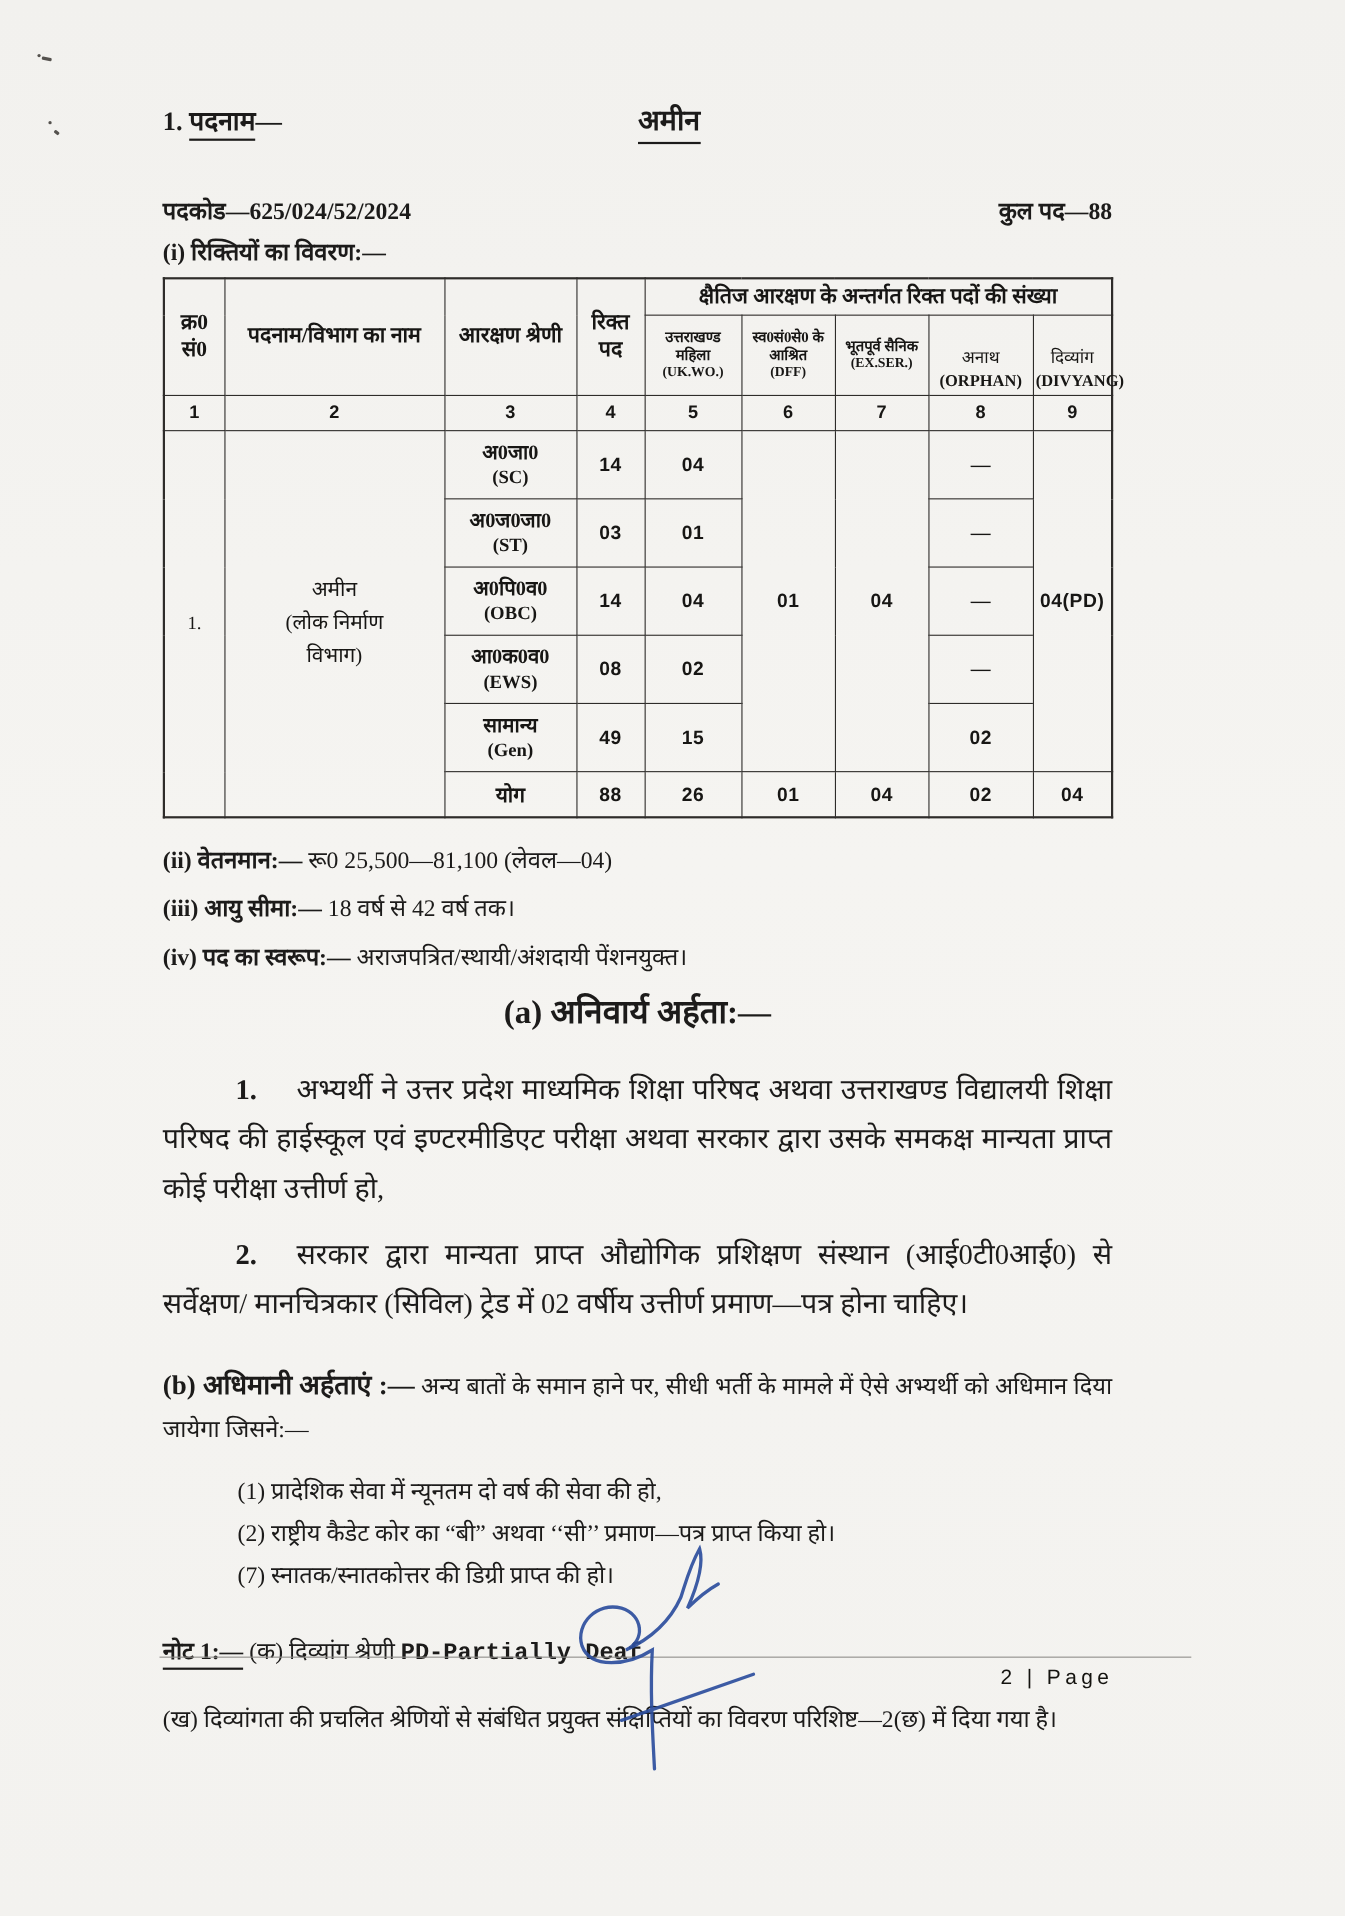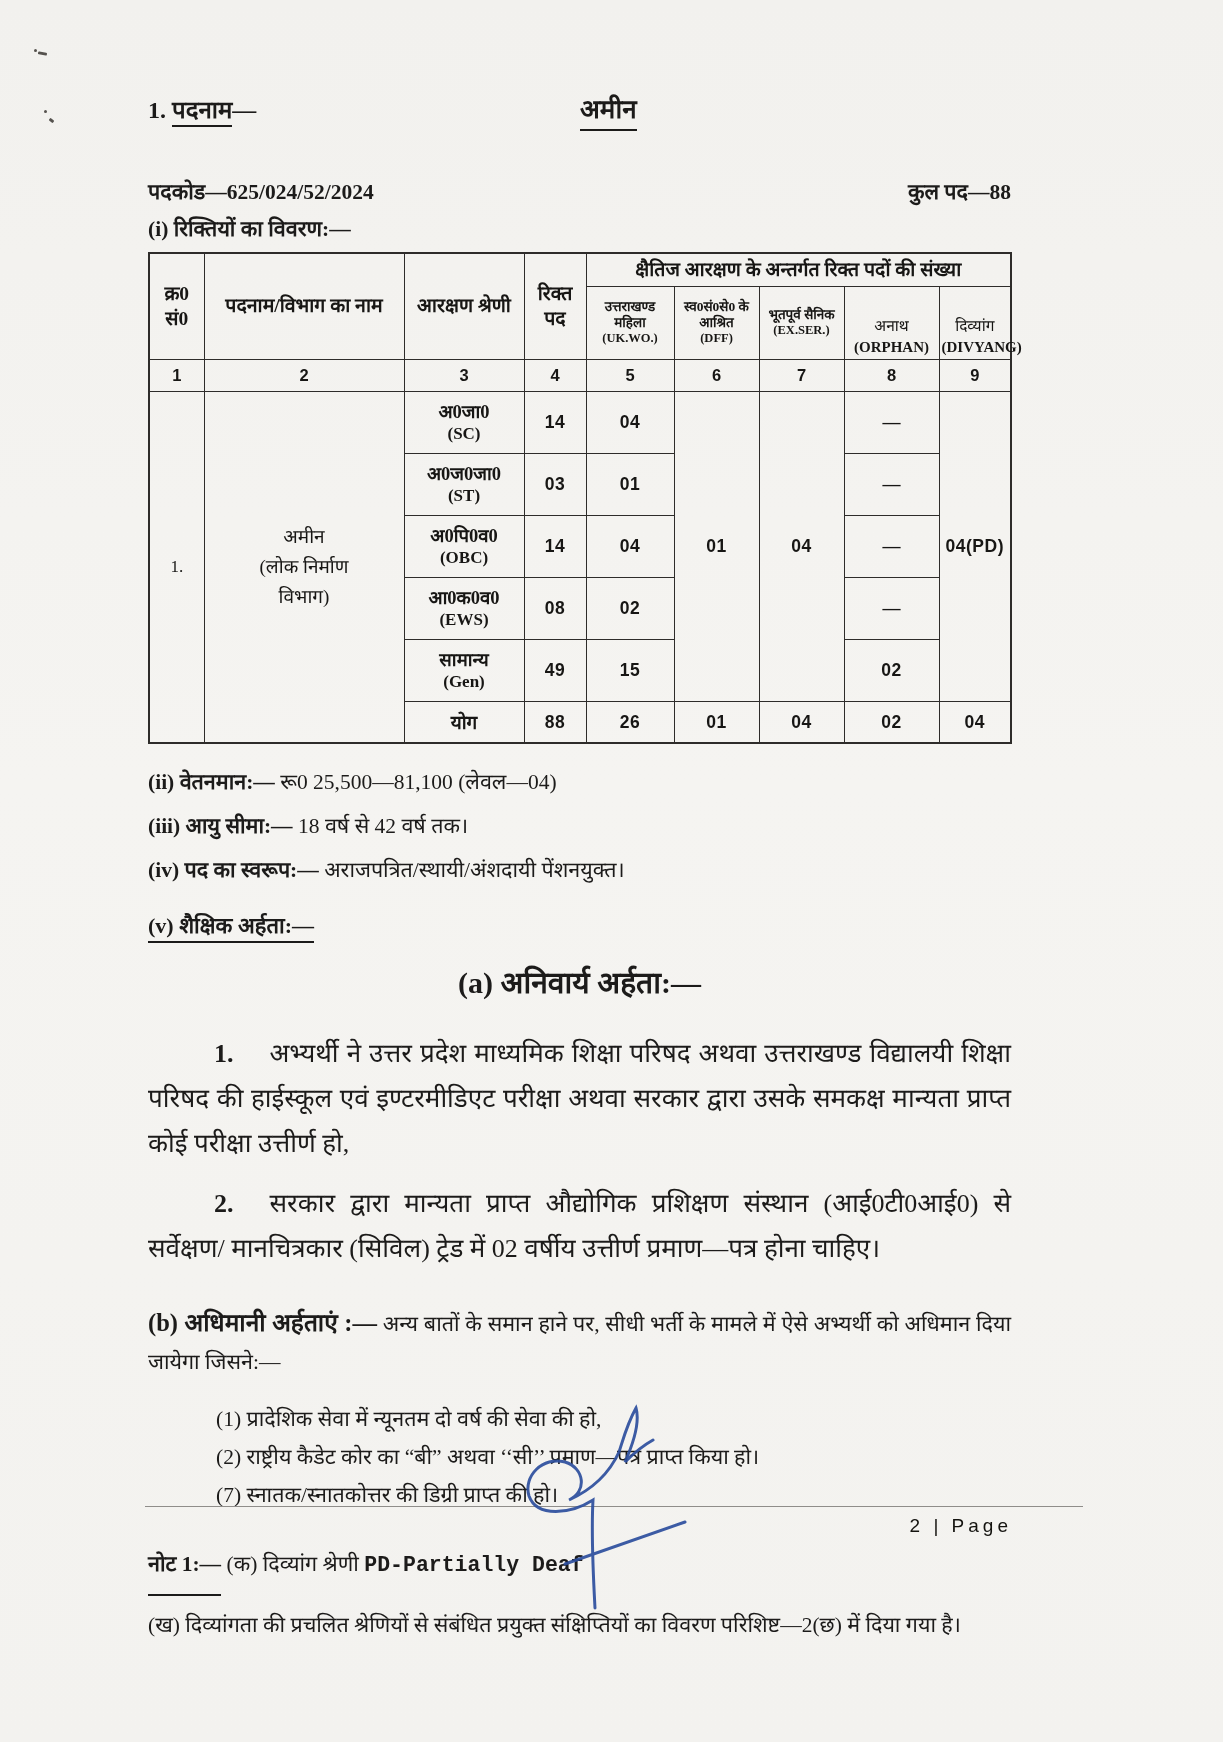--- a/index.html
+++ b/index.html
@@ -66,21 +66,21 @@
   .edu-head{margin-top:26px;font-size:22px;font-weight:700;}
   .edu-head .u2{border-bottom:2.2px solid #1c1b1a;padding-bottom:3px;}
   .ess-head{margin-top:3px;font-size:30px;font-weight:700;text-align:center;}
   .numpara{margin:16px 0 10px 0;font-size:26px;line-height:1.72;text-align:justify;text-indent:66px;}
   .pnum{font-weight:700;margin-right:36px;}
   .pref{margin-top:30px;font-size:21.5px;line-height:1.72;text-align:justify;}
   .pref .b-lbl{font-size:24.5px;font-weight:700;}
   .plist{list-style:none;margin:22px 0 0 0;padding:0 0 0 68px;font-size:21.5px;}
   .plist li{margin:9px 0;}
   .note1{margin-top:40px;font-size:21.5px;}
-  .note1 .nlbl{font-weight:700;border-bottom:2.2px solid #1c1b1a;padding-bottom:18px;}
+  .note1 .nlbl{font-weight:700;border-bottom:2.2px solid #1c1b1a;padding-bottom:3px;}
   .note1 .nen{font-family:Liberation Mono, monospace;font-weight:700;}
   .note2{margin-top:30px;font-size:21.5px;line-height:1.75;text-align:justify;}
 
   
   .footer-line{position:absolute;left:145px;width:938px;top:1506px;border-top:1.8px solid #8f8d8a;}
   .page-num{
     position:absolute;top:1515px;left:800px;width:212px;text-align:right;
     font-family:"Liberation Sans","DejaVu Sans",sans-serif;
     font-size:19px;letter-spacing:4px;color:#14130f;
   }
@@ -254,23 +254,20 @@
     <p class="sect">
       <span class="lbl">(iii) आयु सीमा:—</span>
       <span>18 वर्ष से 42 वर्ष तक।</span>
     </p>
 
     <p class="sect">
       <span class="lbl">(iv) पद का स्वरूप:—</span>
       <span>अराजपत्रित/स्थायी/अंशदायी पेंशनयुक्त।</span>
     </p>
 
-    <p class="edu-head">
-      <span class="u2">(v) शैक्षिक अर्हता:—</span>
-    </p>
 
     <p class="ess-head">(a) अनिवार्य अर्हता:—</p>
 
     <p class="numpara">
       <span class="pnum">1.</span><span>अभ्यर्थी ने उत्तर प्रदेश माध्यमिक शिक्षा परिषद अथवा उत्तराखण्ड विद्यालयी शिक्षा परिषद की हाईस्कूल एवं इण्टरमीडिएट परीक्षा अथवा सरकार द्वारा उसके समकक्ष मान्यता प्राप्त कोई परीक्षा उत्तीर्ण हो,</span>
     </p>
 
     <p class="numpara">
       <span class="pnum">2.</span><span>सरकार द्वारा मान्यता प्राप्त औद्योगिक प्रशिक्षण संस्थान (आई0टी0आई0) से सर्वेक्षण/ मानचित्रकार (सिविल) ट्रेड में 02 वर्षीय उत्तीर्ण प्रमाण—पत्र होना चाहिए।</span>
     </p>

